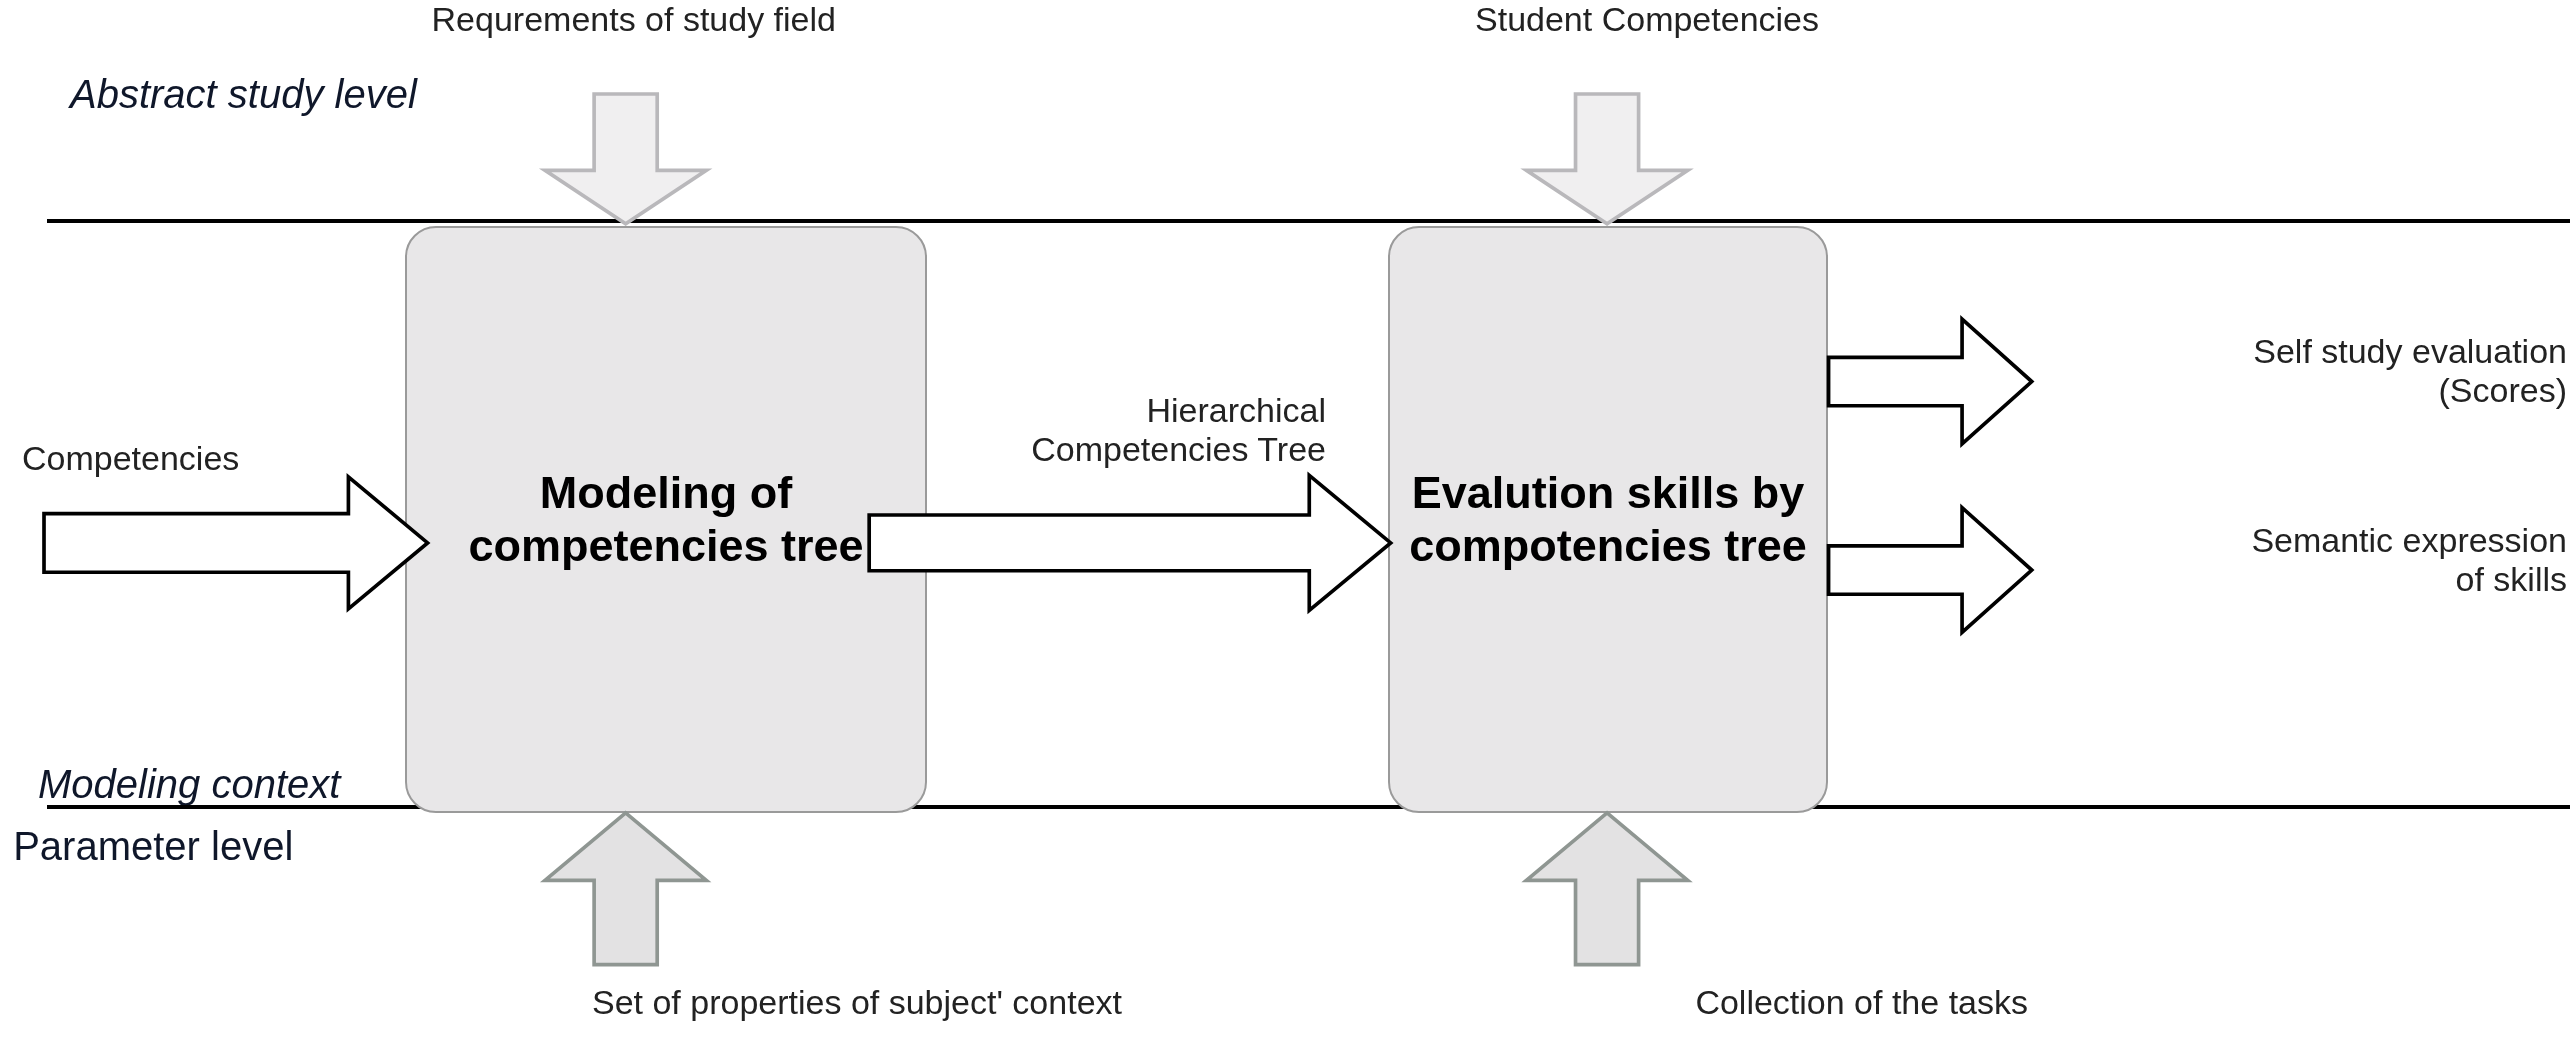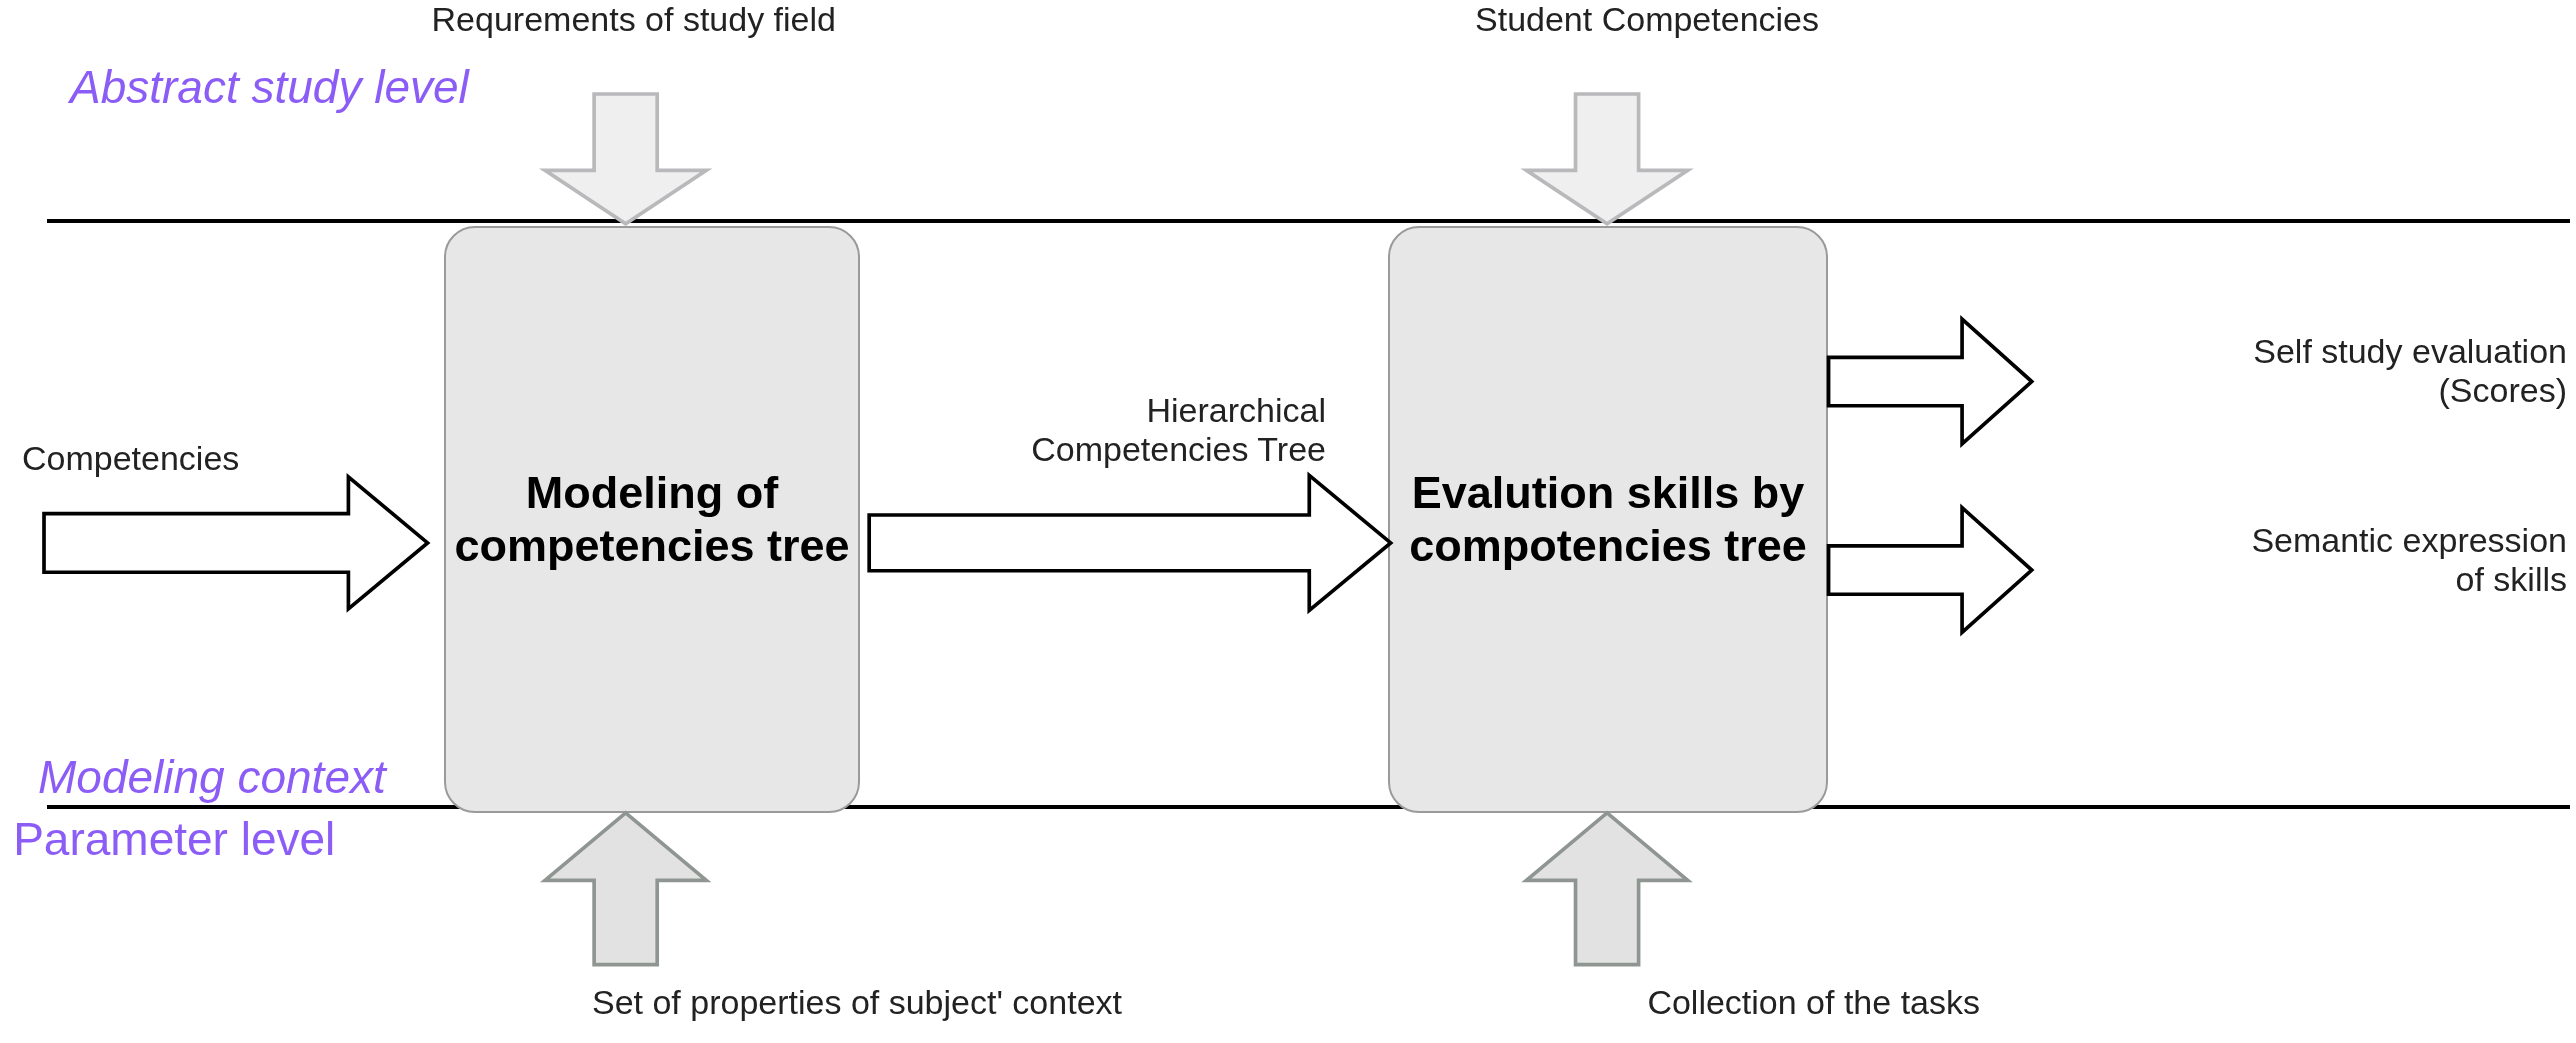--- a/index.html
+++ b/index.html
@@ -21,24 +21,25 @@
   
   .divider {
     position: absolute;
     background: #000000;
     height: 4.4px;
   }
 
   
   .level-caption {
     position: absolute;
-    font-size: 46px;
-    color: #8b5cf6;
+    font-size: 40px;
+    color: #0f172a;
     white-space: nowrap;
     letter-spacing: 0px;
+    margin-top: 12px;
   }
   .level-caption.italic { font-style: italic; }
 
   
   .process-box {
     position: absolute;
     background: #e8e7e8;
     border: 2.2px solid #9a9a9a;
     border-radius: 31px;
     box-sizing: border-box;
@@ -109,21 +110,21 @@
   <div class="level-caption italic" style="left:70px; top:60px;">Abstract study level</div>
 
   <div class="level-caption italic" style="left:38px; top:750px;">Modeling context</div>
 
   <div class="level-caption" style="left:13.2px; top:812px;">Parameter level</div>
 
   <div class="divider" style="left:47px; top:219px; width:2523px;"></div>
 
   <div class="divider" style="left:47px; top:805px; width:2523px;"></div>
 
-  <div class="process-box" style="left:444px; top:226px; width:416px; height:587px;text-align:center;">
+  <div class="process-box" style="left:405px; top:226px; width:522px; height:587px;text-align:center;">
     <span class="box-label">Modeling of competencies tree</span>
   </div>
 
   <div class="process-box" style="left:1388px; top:226px; width:440px; height:587px;">
     <span class="box-label">Evalution skills by compotencies tree</span>
   </div>
 
   <svg class="arrow-layer" viewBox="0 0 3512 1423">
 
     <polygon class="arrow-grey-light" points="810,128 896,128 896,232 963,232 853,305 743,232 810,232"></polygon>
@@ -149,16 +150,16 @@
 Competencies Tree</div>
 
   <div class="caption" style="left:2054px; top:332px; width:513px;">Self study evaluation
 (Scores)</div>
 
   <div class="caption" style="left:2054px; top:521px; width:513px;">Semantic expression
 of skills</div>
 
   <div class="caption" style="left:132px; top:983px; width:990px;">Set of properties of subject' context</div>
 
-  <div class="caption" style="left:1247px; top:983px; width:733px;">Collection of the tasks</div>
+  <div class="caption" style="left:1295px; top:983px; width:733px;">Collection of the tasks</div>
 
 </div>
 
 
 </body></html>

